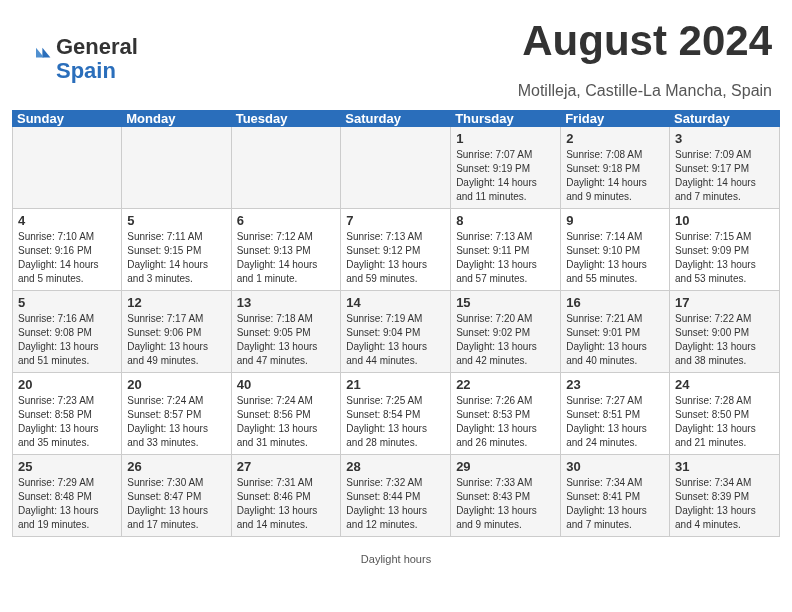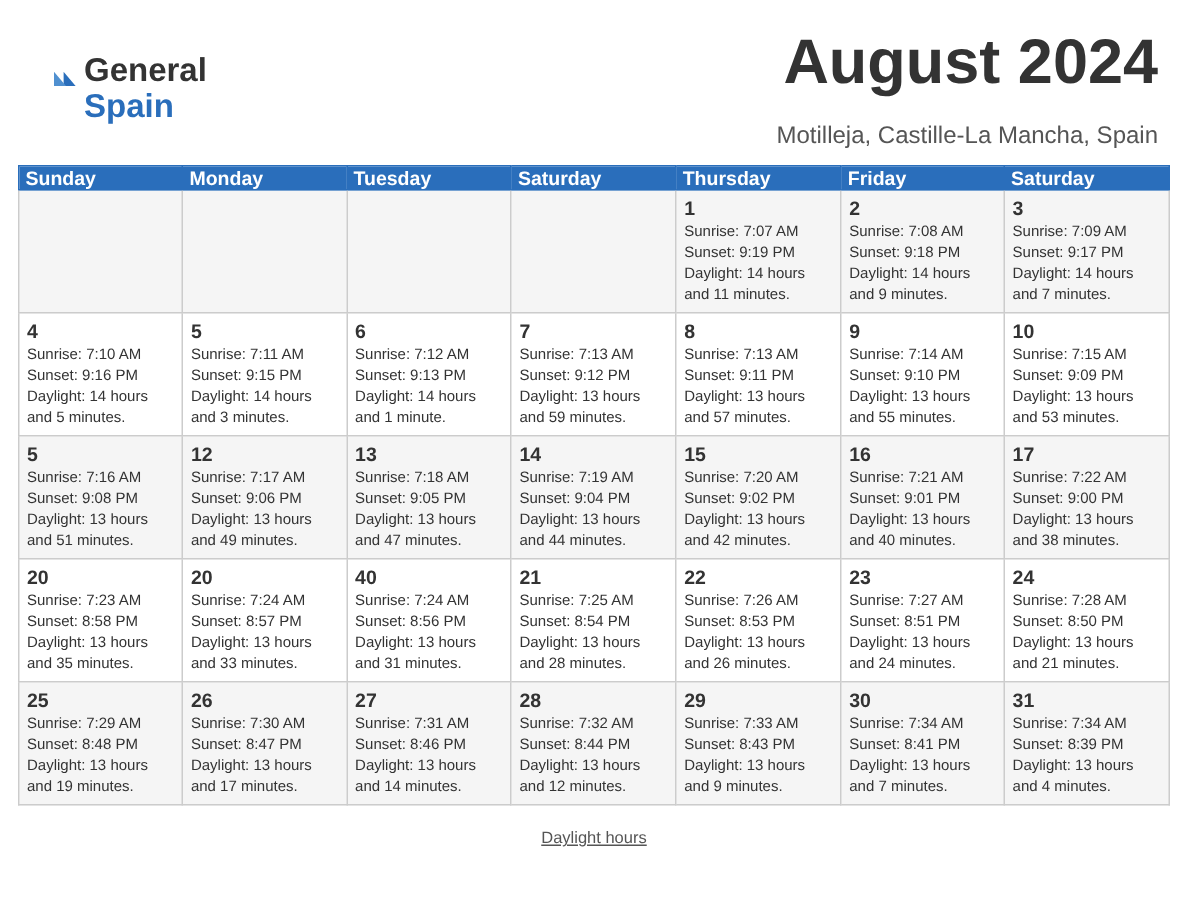--- a/index.html
+++ b/index.html
@@ -105,21 +105,20 @@
       background: #f5f5f5 !important;
     }
     
     .footer-area {
       padding: 4px 12px 4px 12px;
       display: flex;
       justify-content: center;
       align-items: flex-start;
       font-size: 11px;
       color: #555;
-      text-decoration: underline;
     }
   </style>
 </head>
 <body>
 
 <div class="header-area">
   <div class="logo-area">
     <svg class="logo-icon" viewBox="0 0 40 40">
       <polygon points="28,6 38,18 28,18" fill="#2a6ebb"></polygon>
       <polygon points="20,6 30,18 20,18" fill="#5090d0"></polygon>

